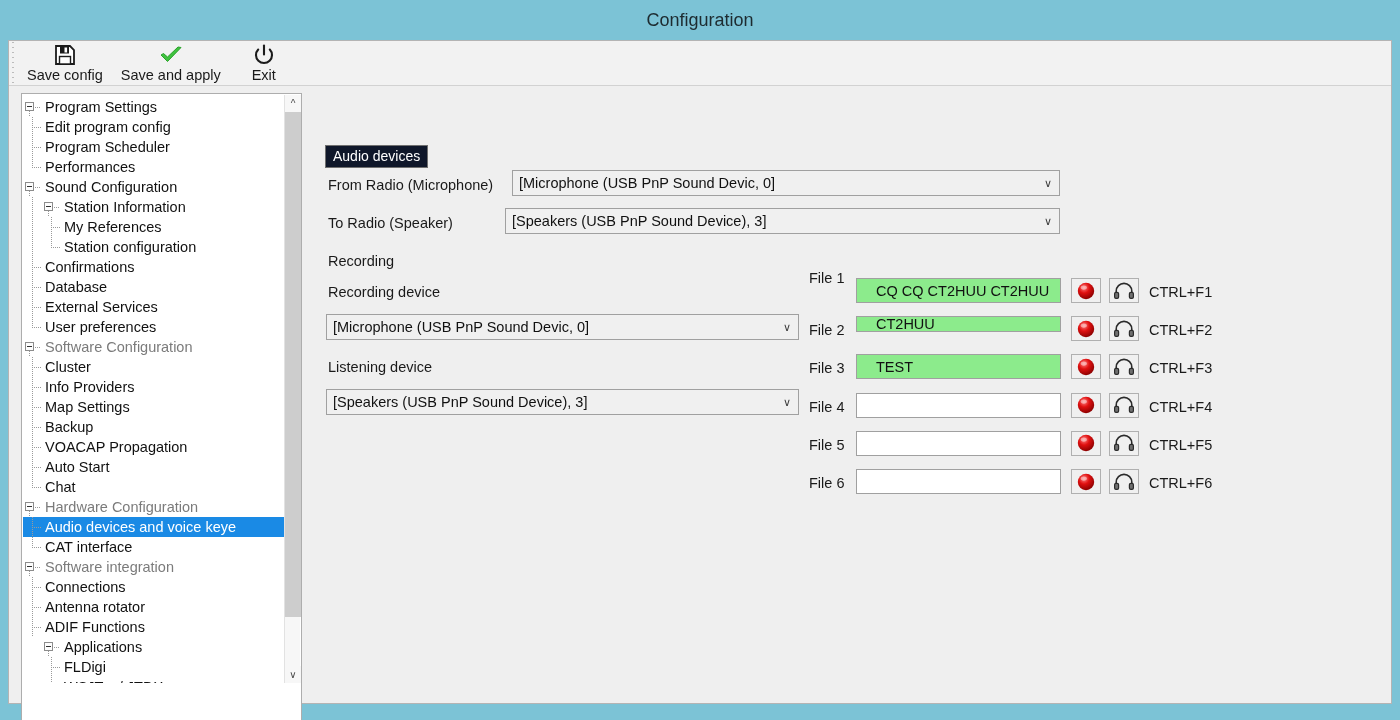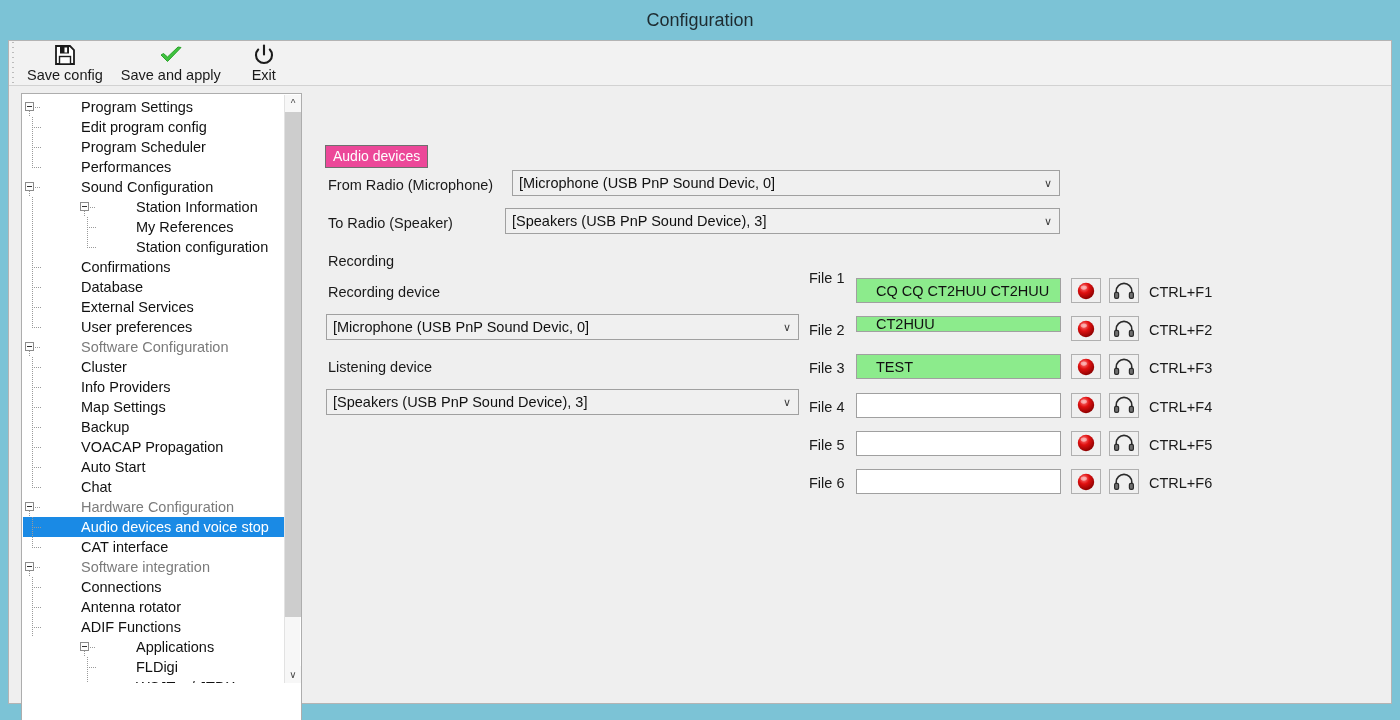--- a/index.html
+++ b/index.html
@@ -112,21 +112,20 @@
     font-size: 14.5px;
     color: #111;
   }
   .tnode {
     position: relative;
     height: 20px;
     line-height: 20px;
     white-space: nowrap;
     display: flex;
     align-items: center;
-    gap: 36px;
   }
   .tnode .lbl {
     display: inline-block;
     padding-left: 3px;
   }
   .tnode.dim .lbl { color: #7b7b7b; }
   .tnode.sel {
     background: #1a8ae5;
   }
   .tnode.sel .lbl { color: #ffffff; }
@@ -250,21 +249,21 @@
     position: absolute;
     left: 305px;
     top: 52px;
     width: 1070px;
     height: 654px;
   }
   .tab {
     position: absolute;
     left: 11px;
     top: 50px;
-    background: #ec4899;
+    background: #0f172a;
     color: #ffffff;
     border: 1px solid #6f6f6f;
     font-size: 14px;
     padding: 2px 7px 3px 7px;
     box-sizing: border-box;
   }
   .lbl-static {
     position: absolute;
     font-size: 14.5px;
     color: #1a1a1a;
@@ -467,21 +466,21 @@
               <span class="lbl">Chat</span>
             </div>
             <div class="tnode dim">
               <div class="expander stem">
                 <span class="box"></span>
               </div>
               <span class="lbl">Hardware Configuration</span>
             </div>
             <div class="tnode sel">
               <div class="ind tee"></div>
-              <span class="lbl">Audio devices and voice stop</span>
+              <span class="lbl">Audio devices and voice keye</span>
             </div>
             <div class="tnode">
               <div class="ind elbow"></div>
               <span class="lbl">CAT interface</span>
             </div>
             <div class="tnode dim">
               <div class="expander stem">
                 <span class="box"></span>
               </div>
               <span class="lbl">Software integration</span>

